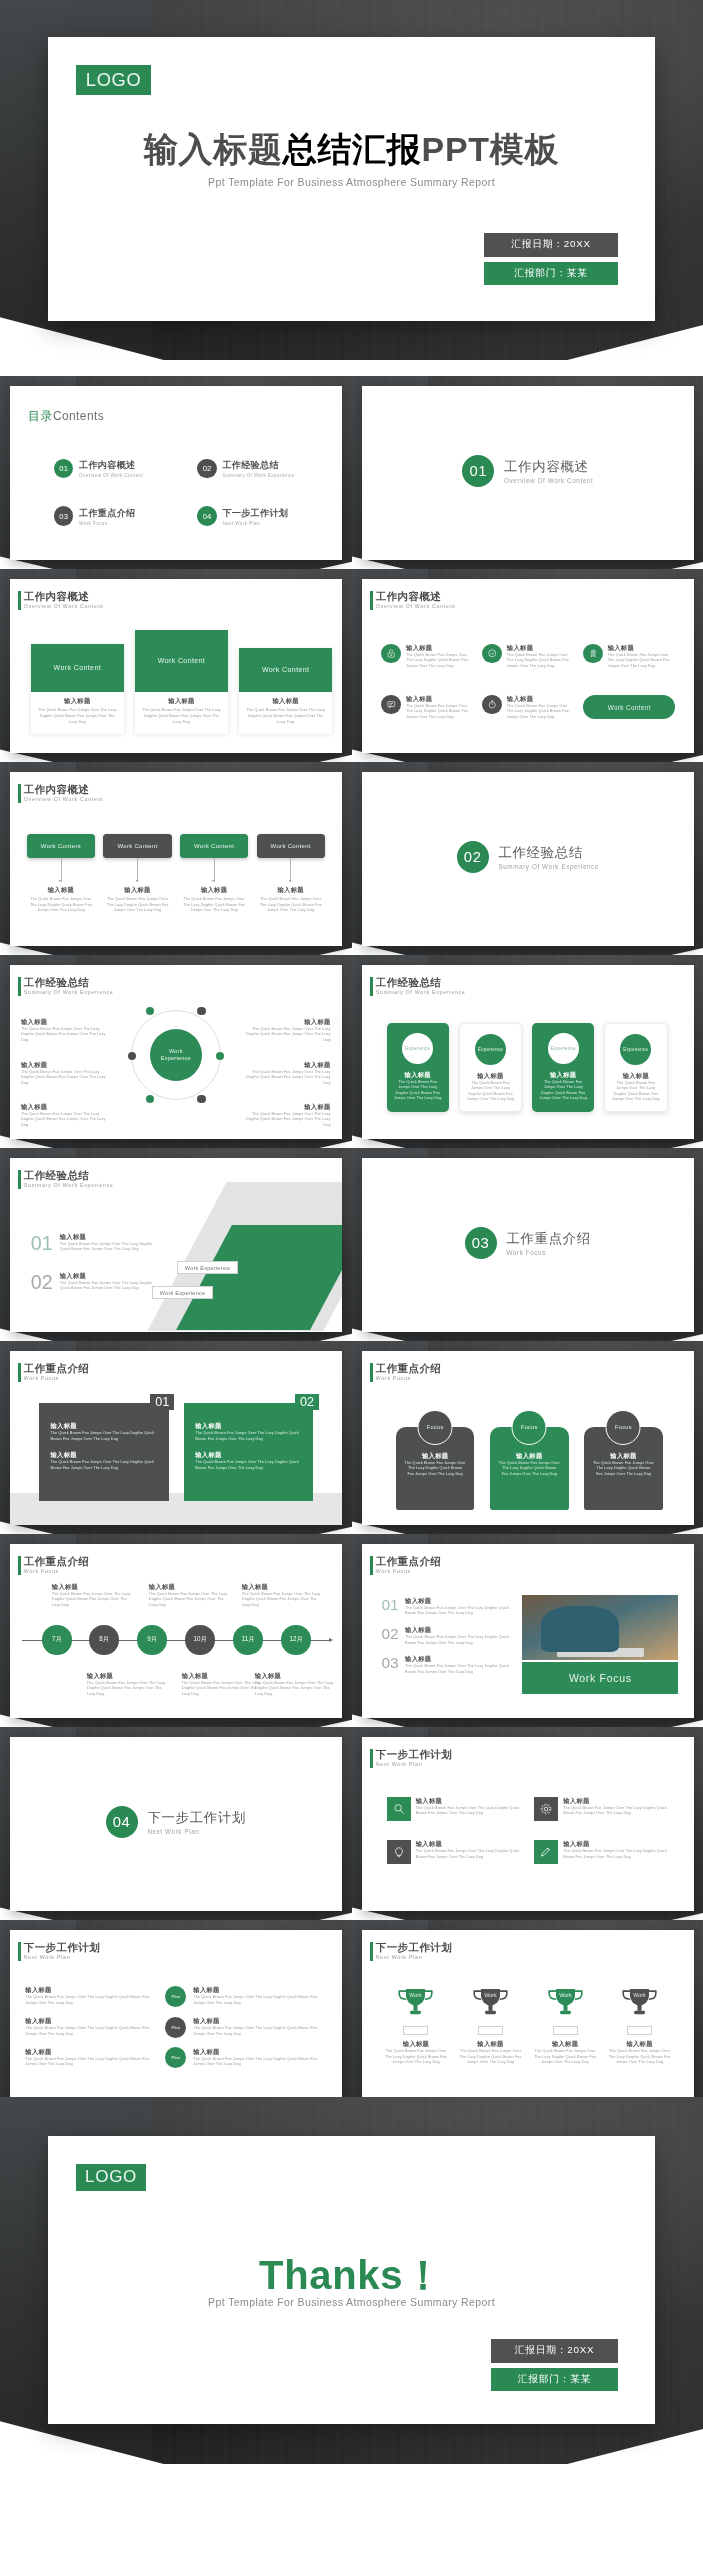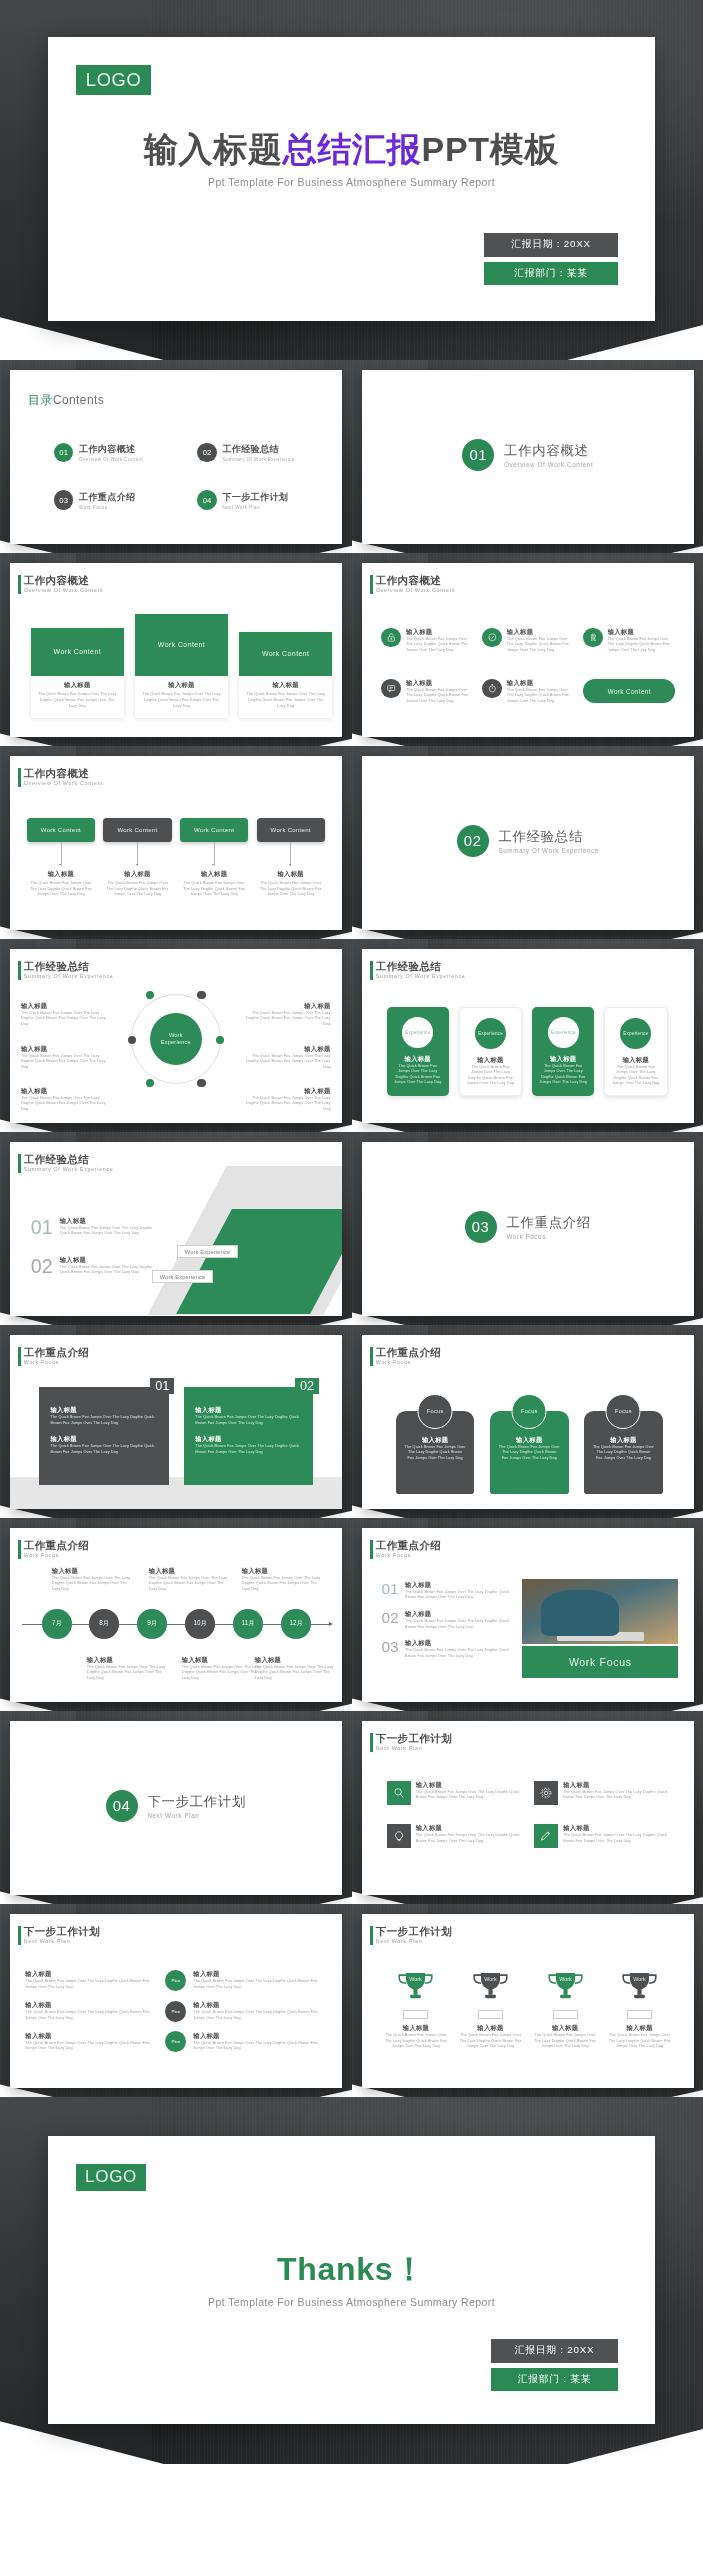--- a/index.html
+++ b/index.html
@@ -51,37 +51,37 @@
     position:absolute; left:28px; top:28px;
     background:#2b8a54; color:#e9f5ee;
     font-size:18.3px; letter-spacing:0.7px;
     padding:3.5px 9.8px 4.9px;
   }
   .hero-title {
     position:absolute; left:0; right:0; top:90px; text-align:center;
     font-size:34px; font-weight:700; color:#4d4d4d; letter-spacing:0.7px;
     white-space:nowrap;
   }
-  .hero-title .g { color:#6d28d9;font-family:Liberation Serif, serif; }
+  .hero-title .g { color:#000000;font-family:Liberation Serif, serif; }
   .hero-sub {
     position:absolute; left:0; right:0; top:139px; text-align:center;
     font-size:10.5px; color:#8b8b8b; letter-spacing:0.4px;
   }
   .hero-badges { position:absolute; right:37px; bottom:31px; width:134px; }
   .badge {
     font-size:9.8px; color:#fff; text-align:center;
     padding:4.9px 0 5.6px; letter-spacing:0.7px; margin-bottom:4.9px;
   }
   .badge.dark { background:#4f5152; }
   .badge.green { background:#2b8a54; }
 
   
   .row { position:relative; width:703px; height:193px; }
   .cell {
-    position:absolute; top:0; width:352px; height:209px; overflow:hidden;
+    position:absolute; top:16px; width:352px; height:209px; overflow:hidden;
   }
   .cell.left { left:0; }
   .cell.right { left:352px; }
   .cell .bg {
     position:absolute; inset:0;
     background: linear-gradient(180deg,#3a3c3d 0%, #313334 60%, #2a2c2d 100%);
   }
   .cell .bg::after {
     content:""; position:absolute; inset:0;
     background:
@@ -274,21 +274,21 @@
   .tcol svg { width:41px; height:38px; }
   .tcol .plq { width:25px; height:9.1px; border:0.7px solid #cfcfcf; margin:1.4px auto 4.9px; }
 
   
   .thx-band { height:367px; }
   .thx-slide { position:absolute; left:48px; top:39px; width:607px; height:288px;
                background:#fff; box-shadow:0 7px 22.5px rgba(0,0,0,0.3); }
   .thx-logo { position:absolute; left:28px; top:28px; background:#2b8a54; color:#e9f5ee;
               font-size:17px; padding:2.8px 9.1px 4.2px; letter-spacing:0.7px; }
   .thx-main { position:absolute; left:0; right:0; top:112px; text-align:center;
-              font-size:32px; font-weight:700; color:#2b8a54; letter-spacing:0.7px; }
+              font-size:40px; font-weight:700; color:#2b8a54; letter-spacing:0.7px; }
   .thx-sub { position:absolute; left:0; right:0; top:160px; text-align:center;
              font-size:10.5px; color:#8b8b8b; letter-spacing:0.4px; }
   .thx-badges { position:absolute; right:37px; bottom:28px; width:127px; }
 </style>
 </head>
 <body>
 
 <div class="band hero-band">
   <div class="corner-tl"></div>
   <div class="notch"></div>

